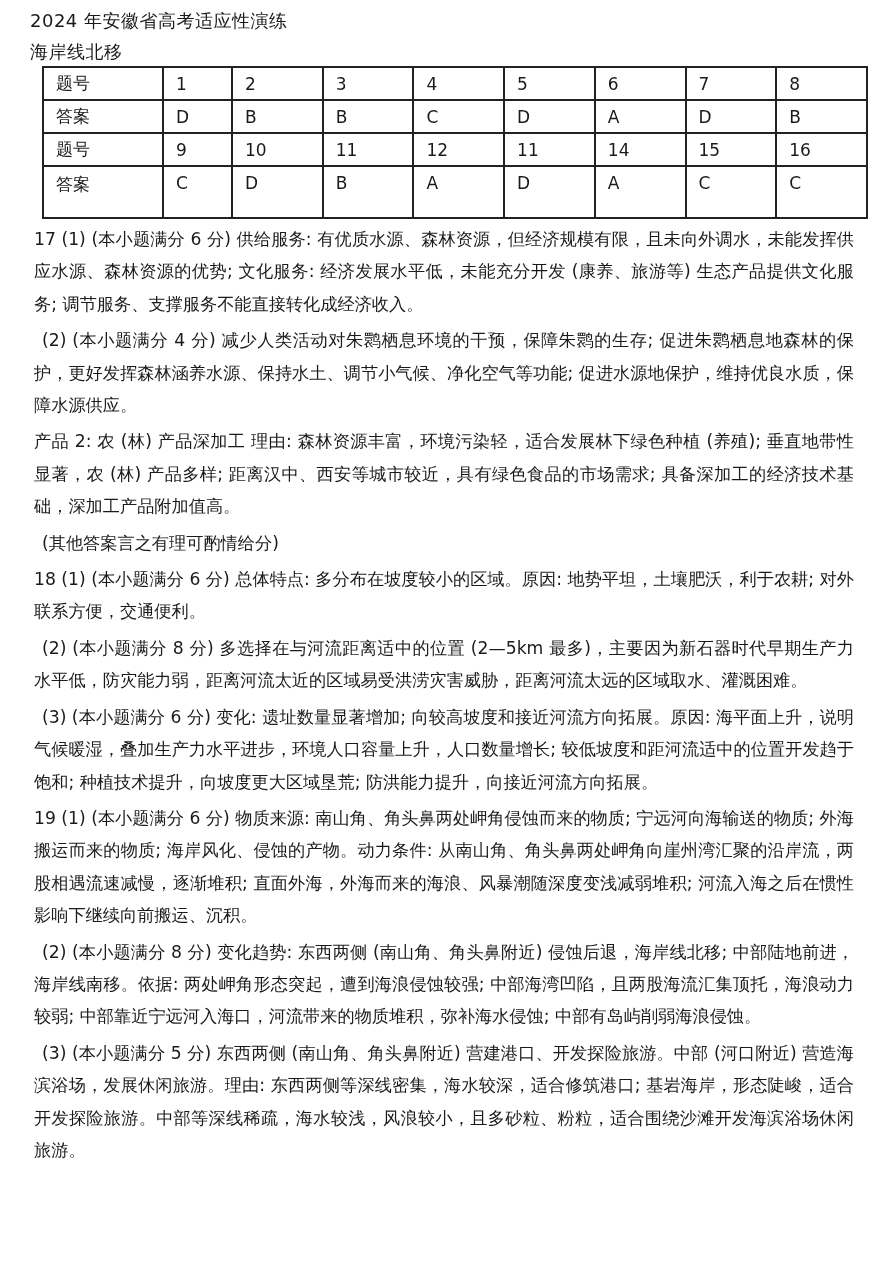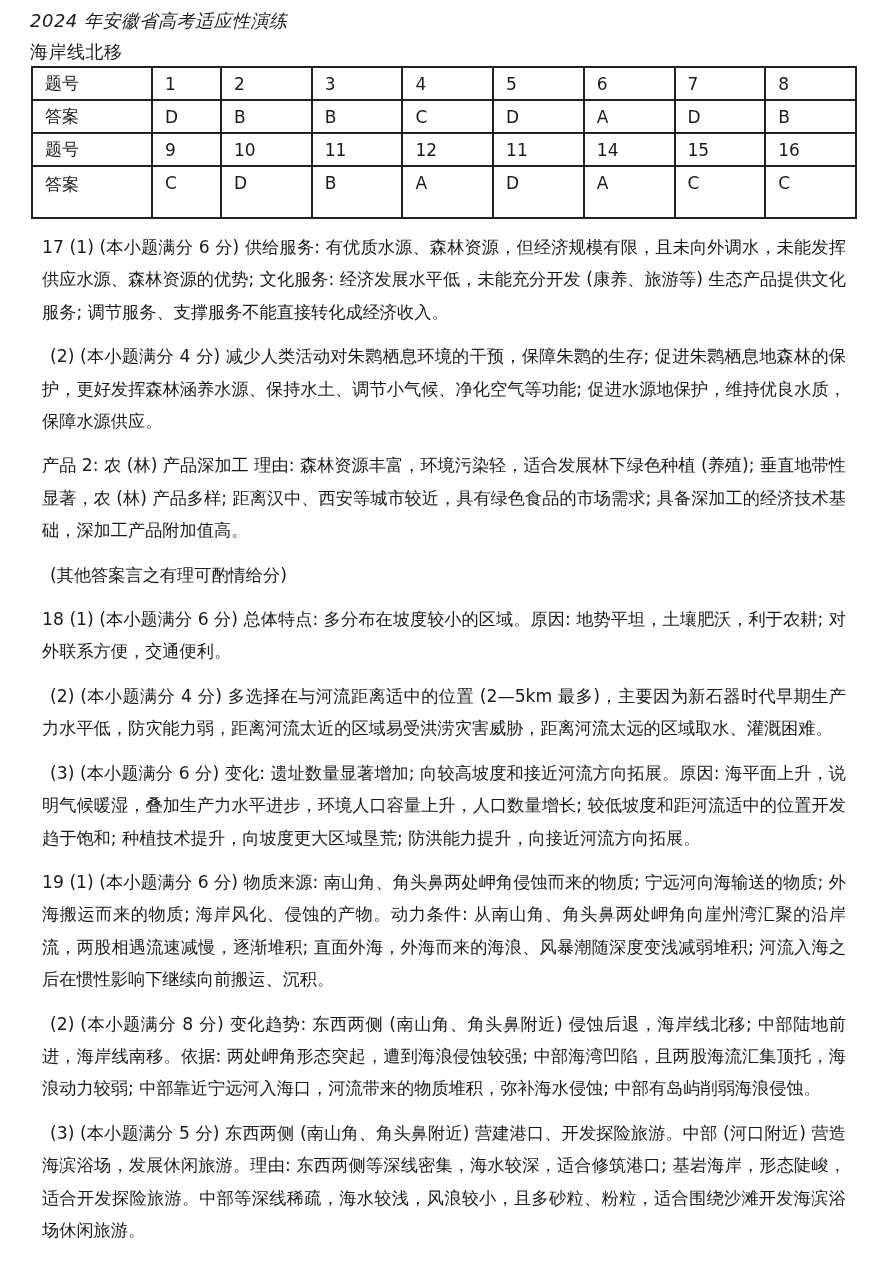--- a/index.html
+++ b/index.html
@@ -1,26 +1,26 @@
 <!DOCTYPE html>
 <html><head>
 <meta charset="utf-8">
 <style>
   html, body { margin:0; padding:0; background:#fff; }
   body { width:872px; height:1280px; position:relative; overflow:hidden;
          font-family: "DejaVu Sans", "Liberation Sans", sans-serif; color:#1a1a1a; }
   .title { position:absolute; left:30px; font-size:18px; line-height:22px; letter-spacing:0.5px; }
-  #t1 { top:10px;font-style:italic; }
+  #t1 { top:10px; }
   #t2 { top:41px; }
-  table.ans { position:absolute; left:31px; top:66px; border-collapse:collapse; width:826px; }
+  table.ans { position:absolute; left:42px; top:66px; border-collapse:collapse; width:826px; }
   table.ans td { border:2px solid #222; font-size:17px; padding:0 0 0 12px; height:31px; vertical-align:middle; }
   table.ans tr.last td { height:44px; vertical-align:top; padding-top:6px; }
   table.ans td.h { width:106px; }
   .body-text { position:absolute; left:30px; top:219px; width:828px; font-size:17.2px; line-height:32.4px; }
-  .para { margin:12px; text-align:justify; }
+  .para { margin:4px; text-align:justify; }
   .para.indent { text-indent:8px; }
 </style>
 </head>
 <body>
 
 <div id="t1" class="title">2024 年安徽省高考适应性演练</div>
 <div id="t2" class="title">海岸线北移</div>
 
 <table class="ans">
   <tbody>
@@ -70,18 +70,18 @@
     </tr>
   </tbody>
 </table>
 
 <div class="body-text">
   <p class="para">17 (1) (本小题满分 6 分) 供给服务: 有优质水源、森林资源，但经济规模有限，且未向外调水，未能发挥供应水源、森林资源的优势; 文化服务: 经济发展水平低，未能充分开发 (康养、旅游等) 生态产品提供文化服务; 调节服务、支撑服务不能直接转化成经济收入。</p>
   <p class="para indent">(2) (本小题满分 4 分) 减少人类活动对朱鹮栖息环境的干预，保障朱鹮的生存; 促进朱鹮栖息地森林的保护，更好发挥森林涵养水源、保持水土、调节小气候、净化空气等功能; 促进水源地保护，维持优良水质，保障水源供应。</p>
   <p class="para">产品 2: 农 (林) 产品深加工 理由: 森林资源丰富，环境污染轻，适合发展林下绿色种植 (养殖); 垂直地带性显著，农 (林) 产品多样; 距离汉中、西安等城市较近，具有绿色食品的市场需求; 具备深加工的经济技术基础，深加工产品附加值高。</p>
   <p class="para indent">(其他答案言之有理可酌情给分)</p>
   <p class="para">18 (1) (本小题满分 6 分) 总体特点: 多分布在坡度较小的区域。原因: 地势平坦，土壤肥沃，利于农耕; 对外联系方便，交通便利。</p>
-  <p class="para indent">(2) (本小题满分 4 分) 多选择在与河流距离适中的位置 (2—5km 最多)，主要因为新石器时代早期生产力水平低，防灾能力弱，距离河流太近的区域易受洪涝灾害威胁，距离河流太远的区域取水、灌溉困难。</p>
+  <p class="para indent">(2) (本小题满分 8 分) 多选择在与河流距离适中的位置 (2—5km 最多)，主要因为新石器时代早期生产力水平低，防灾能力弱，距离河流太近的区域易受洪涝灾害威胁，距离河流太远的区域取水、灌溉困难。</p>
   <p class="para indent">(3) (本小题满分 6 分) 变化: 遗址数量显著增加; 向较高坡度和接近河流方向拓展。原因: 海平面上升，说明气候暖湿，叠加生产力水平进步，环境人口容量上升，人口数量增长; 较低坡度和距河流适中的位置开发趋于饱和; 种植技术提升，向坡度更大区域垦荒; 防洪能力提升，向接近河流方向拓展。</p>
   <p class="para">19 (1) (本小题满分 6 分) 物质来源: 南山角、角头鼻两处岬角侵蚀而来的物质; 宁远河向海输送的物质; 外海搬运而来的物质; 海岸风化、侵蚀的产物。动力条件: 从南山角、角头鼻两处岬角向崖州湾汇聚的沿岸流，两股相遇流速减慢，逐渐堆积; 直面外海，外海而来的海浪、风暴潮随深度变浅减弱堆积; 河流入海之后在惯性影响下继续向前搬运、沉积。</p>
   <p class="para indent">(2) (本小题满分 8 分) 变化趋势: 东西两侧 (南山角、角头鼻附近) 侵蚀后退，海岸线北移; 中部陆地前进，海岸线南移。依据: 两处岬角形态突起，遭到海浪侵蚀较强; 中部海湾凹陷，且两股海流汇集顶托，海浪动力较弱; 中部靠近宁远河入海口，河流带来的物质堆积，弥补海水侵蚀; 中部有岛屿削弱海浪侵蚀。</p>
   <p class="para indent">(3) (本小题满分 5 分) 东西两侧 (南山角、角头鼻附近) 营建港口、开发探险旅游。中部 (河口附近) 营造海滨浴场，发展休闲旅游。理由: 东西两侧等深线密集，海水较深，适合修筑港口; 基岩海岸，形态陡峻，适合开发探险旅游。中部等深线稀疏，海水较浅，风浪较小，且多砂粒、粉粒，适合围绕沙滩开发海滨浴场休闲旅游。</p>
 </div>
 
 </body></html>

